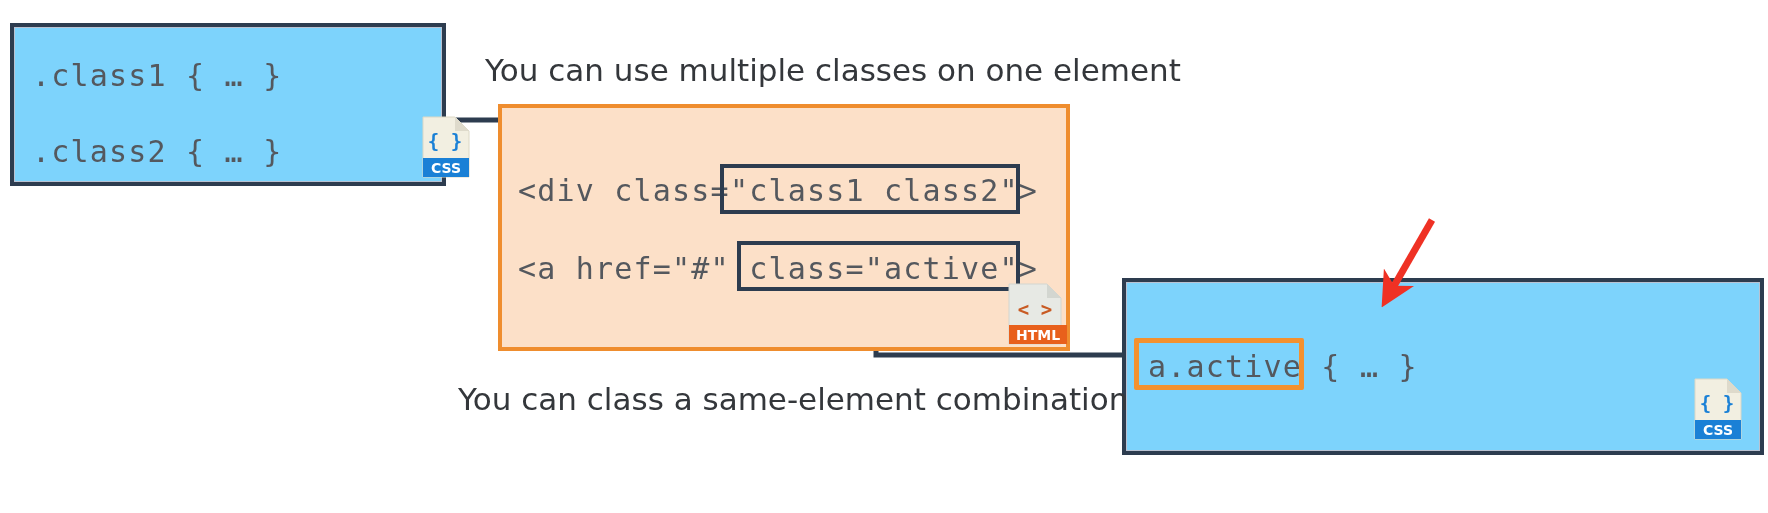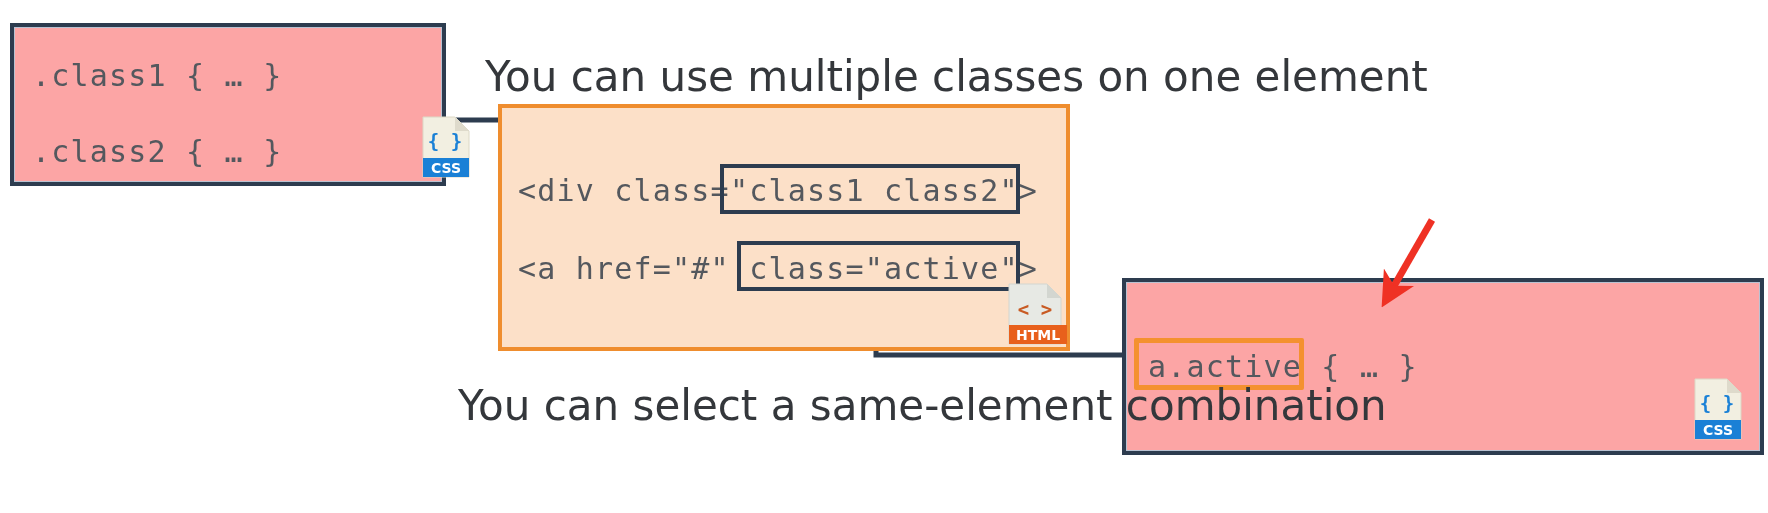--- a/index.html
+++ b/index.html
@@ -40,21 +40,21 @@
     z-index: 6;
   }
 
   
   .panel {
     position: absolute;
     box-sizing: border-box;
     z-index: 3;
   }
   .panel-css {
-    background: #fca5a5;
+    background: #7dd3fc;
     border: 4px solid #2d3c4f;
     box-shadow: 0 0 0 1px #b9c2d2 inset;
   }
   .panel-html {
     background: #fce0c8;
     border: 4px solid #ef8d2e;
   }
 
   .code-line {
     position: absolute;
@@ -80,21 +80,21 @@
   .hl-orange {
     border: 5px solid #f4912f;
     background: transparent;
     border-radius: 2px;
   }
 
   
   .caption {
     position: absolute;
     font-family: "DejaVu Sans", sans-serif;
-    font-size: 42px;
+    font-size: 31px;
     color: #34373b;
     white-space: nowrap;
     z-index: 5;
   }
 
   
   .file-icon {
     position: absolute;
     width: 48px;
     height: 62px;
@@ -164,21 +164,21 @@
       <path d="M1 1 H33 L47 15 V61 H1 Z" fill="#f2efe1" stroke="#dcd8c6" stroke-width="1"></path>
       <path d="M33 1 L47 15 H33 Z" fill="#dedacb"></path>
       <text x="23" y="32" font-family="DejaVu Sans Mono, monospace" font-size="19" font-weight="bold" fill="#1a80d6" text-anchor="middle">{ }</text>
       <rect x="1" y="42" width="46" height="19" fill="#1a80d6"></rect>
       <text x="24" y="57" font-family="DejaVu Sans, sans-serif" font-size="14" font-weight="bold" fill="#ffffff" text-anchor="middle">CSS</text>
     </svg>
   </div>
 
   <div class="caption" style="left:485px; top:52px;">You can use multiple classes on one element</div>
 
-  <div class="caption" style="left:458px; top:381px;">You can select a same-element combination</div>
+  <div class="caption" style="left:458px; top:381px;">You can class a same-element combination</div>
 
   <svg id="arrow-layer" viewBox="0 0 1768 513" width="1768" height="513">
     <defs>
       <marker id="redhead" markerWidth="5" markerHeight="5" refX="2.6" refY="2.5" orient="auto">
         <path d="M0,0 L5,2.5 L0,5 L1.4,2.5 Z" fill="#ef3124"></path>
       </marker>
     </defs>
     <line x1="1432" y1="220" x2="1390" y2="293" stroke="#ef3124" stroke-width="7" marker-end="url(#redhead)"></line>
   </svg>
 

